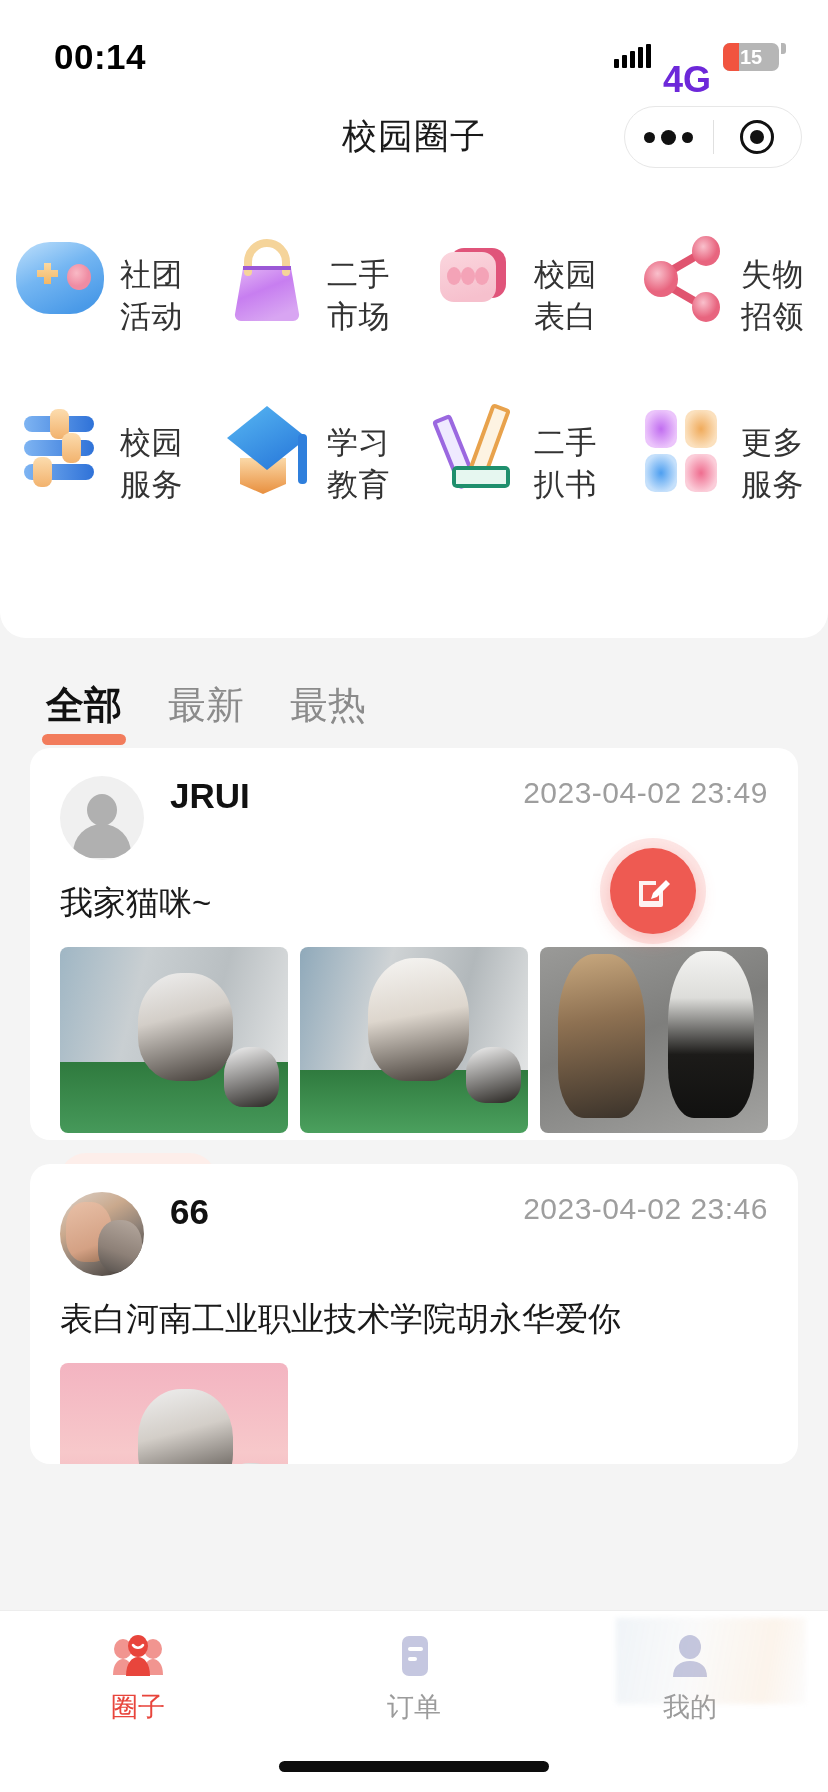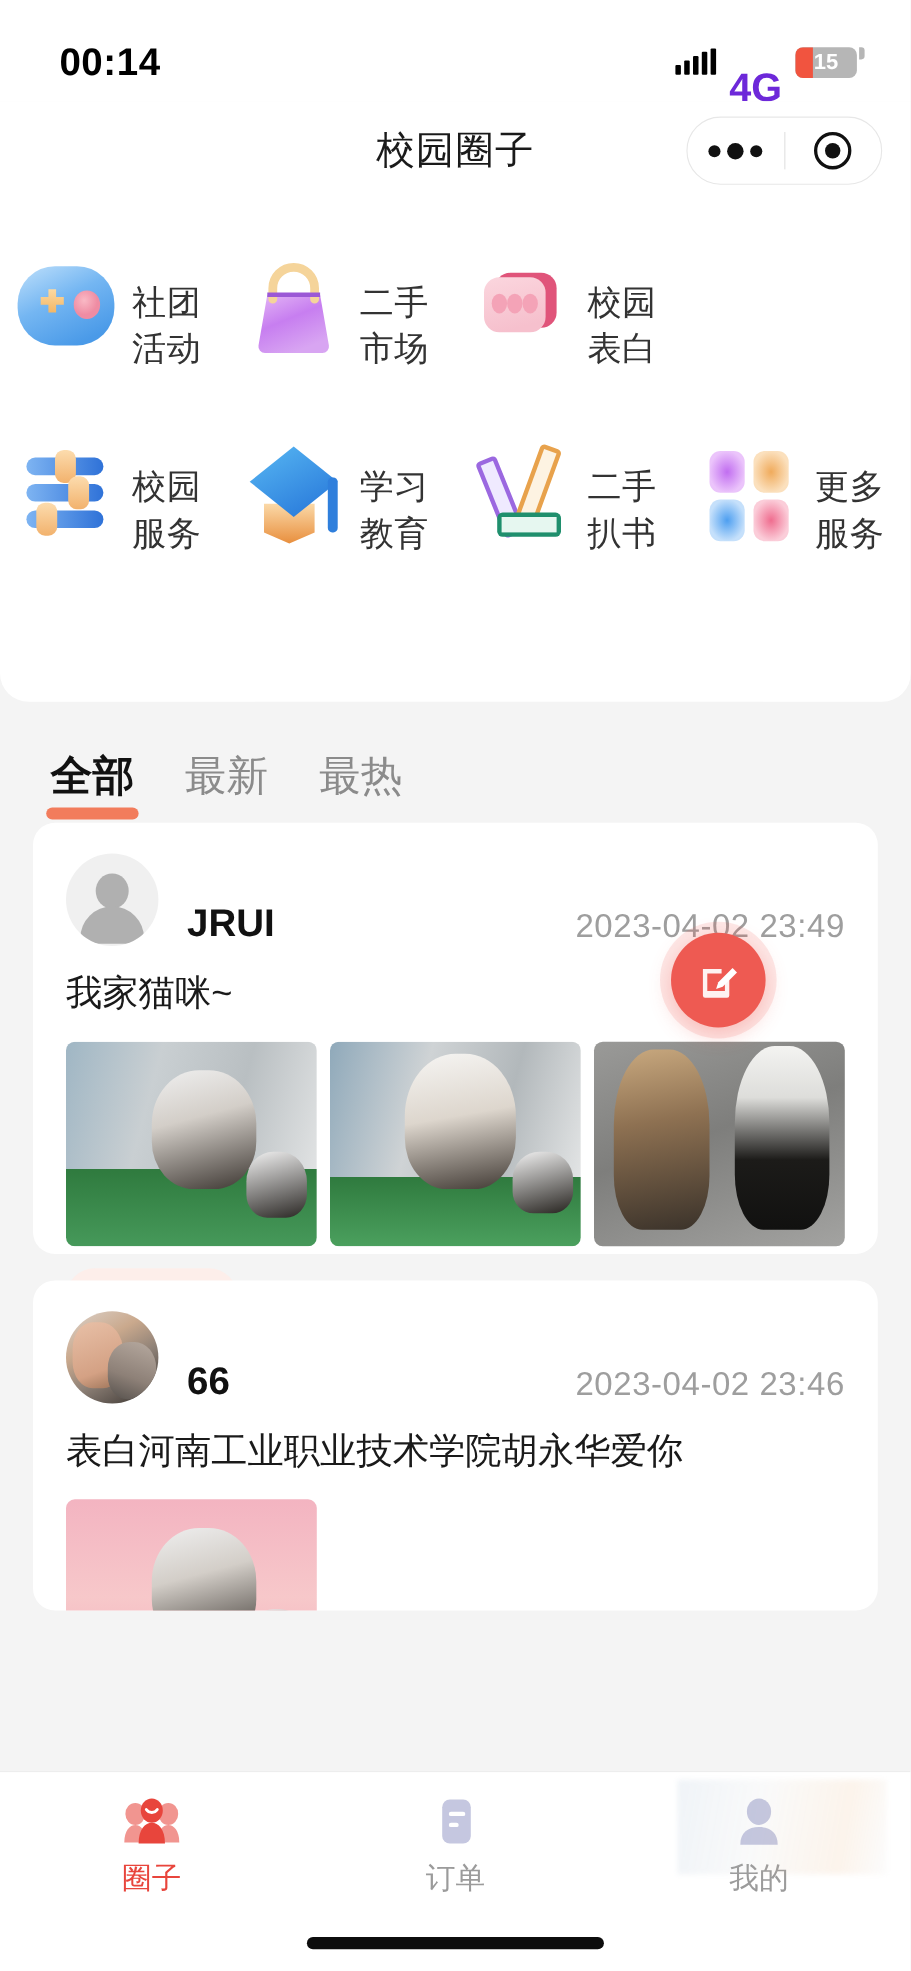--- a/index.html
+++ b/index.html
@@ -92,21 +92,21 @@
     height: 11px; border-radius: 6px; background: #f26f4b; opacity: 0.9;
   }
 
   
   .post-card {
     position: absolute; left: 30px; width: 768px;
     background: #fff; border-radius: 20px; padding: 28px 30px 0 30px;
   }
   #post-0 { top: 748px; height: 392px; }
   #post-1 { top: 1164px; height: 300px; overflow: hidden; }
-  .post-head { display: flex; align-items: flex-end; height: 84px; }
+  .post-head { display: flex; align-items: flex-start; height: 84px; }
   .avatar {
     width: 84px; height: 84px; border-radius: 50%; background: #f0f0f0;
     position: relative; overflow: hidden; flex: none;
   }
   .avatar.default::before {
     content: ""; position: absolute; left: 50%; top: 18px; transform: translateX(-50%);
     width: 30px; height: 32px; border-radius: 50%; background: #b0b0b0;
   }
   .avatar.default::after {
     content: ""; position: absolute; left: 50%; bottom: 2px; transform: translateX(-50%);
@@ -315,20 +315,37 @@
             <rect x="36" y="30" width="56" height="50" rx="14" fill="#e0547a"></rect>
             <rect x="26" y="34" width="56" height="50" rx="14" fill="url(#chG)"></rect>
             <ellipse cx="40" cy="58" rx="7" ry="9" fill="#f4a3b7"></ellipse>
             <ellipse cx="54" cy="58" rx="7" ry="9" fill="#f4a3b7"></ellipse>
             <ellipse cx="68" cy="58" rx="7" ry="9" fill="#f4a3b7"></ellipse>
           </svg>
         </div>
         <div class="grid-label">校园表白</div>
       </div>
 
+      <div class="grid-item">
+        <div class="grid-icon">
+          <svg viewBox="0 0 120 120" width="120" height="120">
+            <defs>
+              <radialGradient id="nd" cx="0.4" cy="0.35">
+                <stop offset="0" stop-color="#f9c0cc"></stop>
+                  <stop offset="1" stop-color="#e8657f"></stop>
+              </radialGradient>
+            </defs>
+            <path d="M44 56 L82 34 M44 66 L82 88" stroke="#e0546f" stroke-width="8" stroke-linecap="round"></path>
+            <ellipse cx="40" cy="61" rx="17" ry="18" fill="url(#nd)"></ellipse>
+            <ellipse cx="85" cy="33" rx="14" ry="15" fill="url(#nd)"></ellipse>
+            <ellipse cx="85" cy="89" rx="14" ry="15" fill="url(#nd)"></ellipse>
+          </svg>
+        </div>
+        <div class="grid-label">失物招领</div>
+      </div>
     </div>
 
     <div class="grid-row" style="margin-top:34px;">
       <div class="grid-item">
         <div class="grid-icon">
           <svg viewBox="0 0 120 120" width="120" height="120">
             <defs>
               <linearGradient id="slB" x1="0" y1="0" x2="1" y2="0">
                 <stop offset="0" stop-color="#7eb4f2"></stop>
                   <stop offset="1" stop-color="#2f72d8"></stop>

